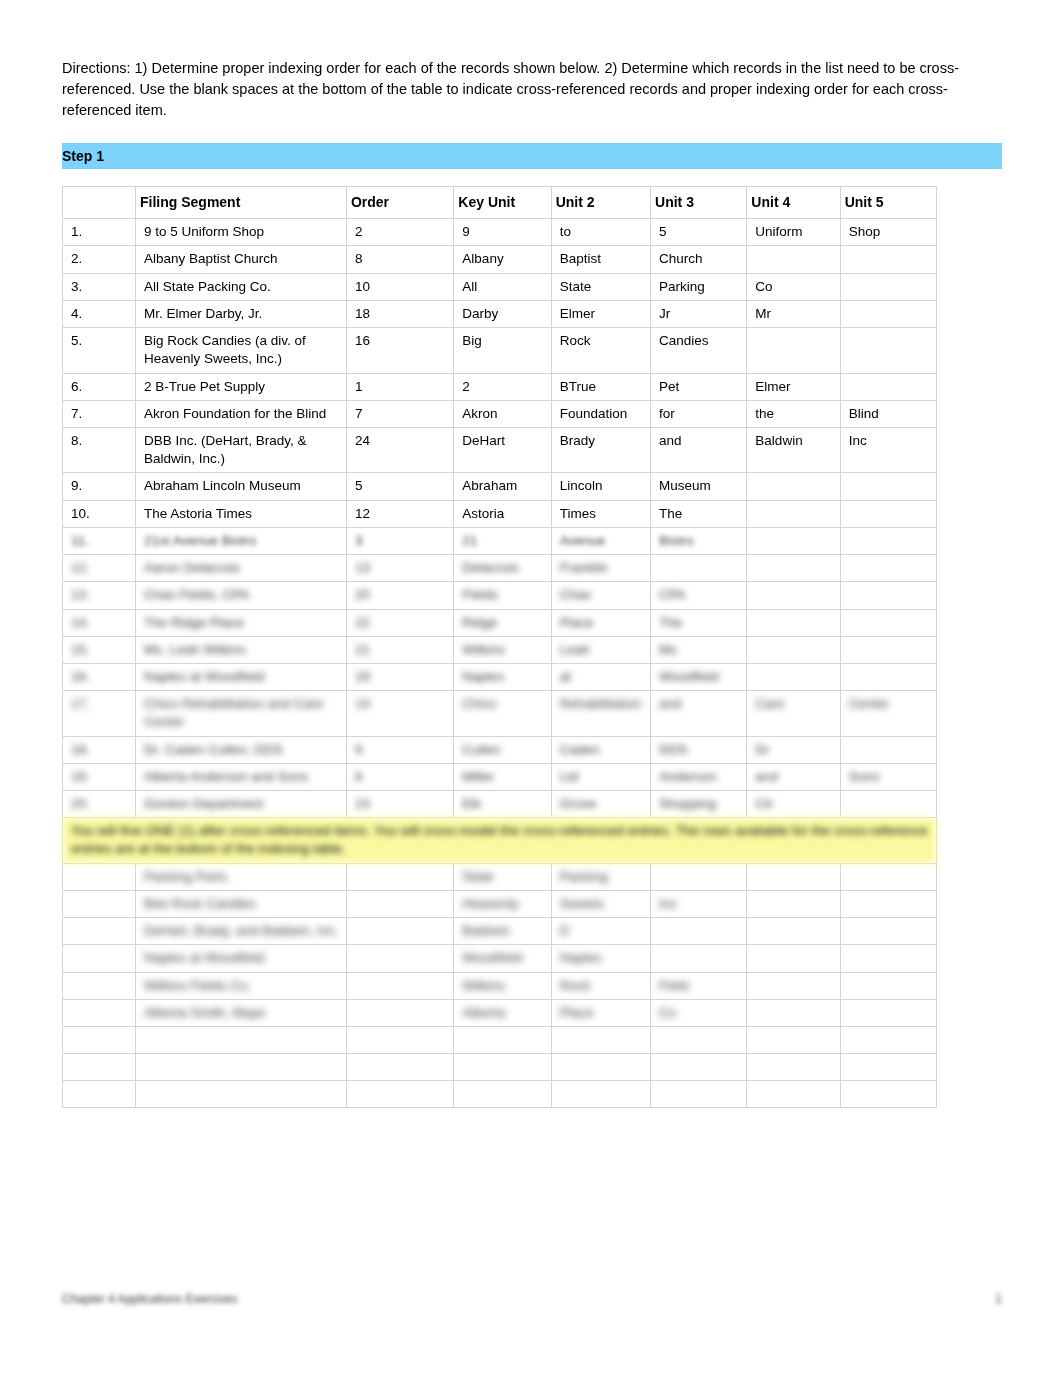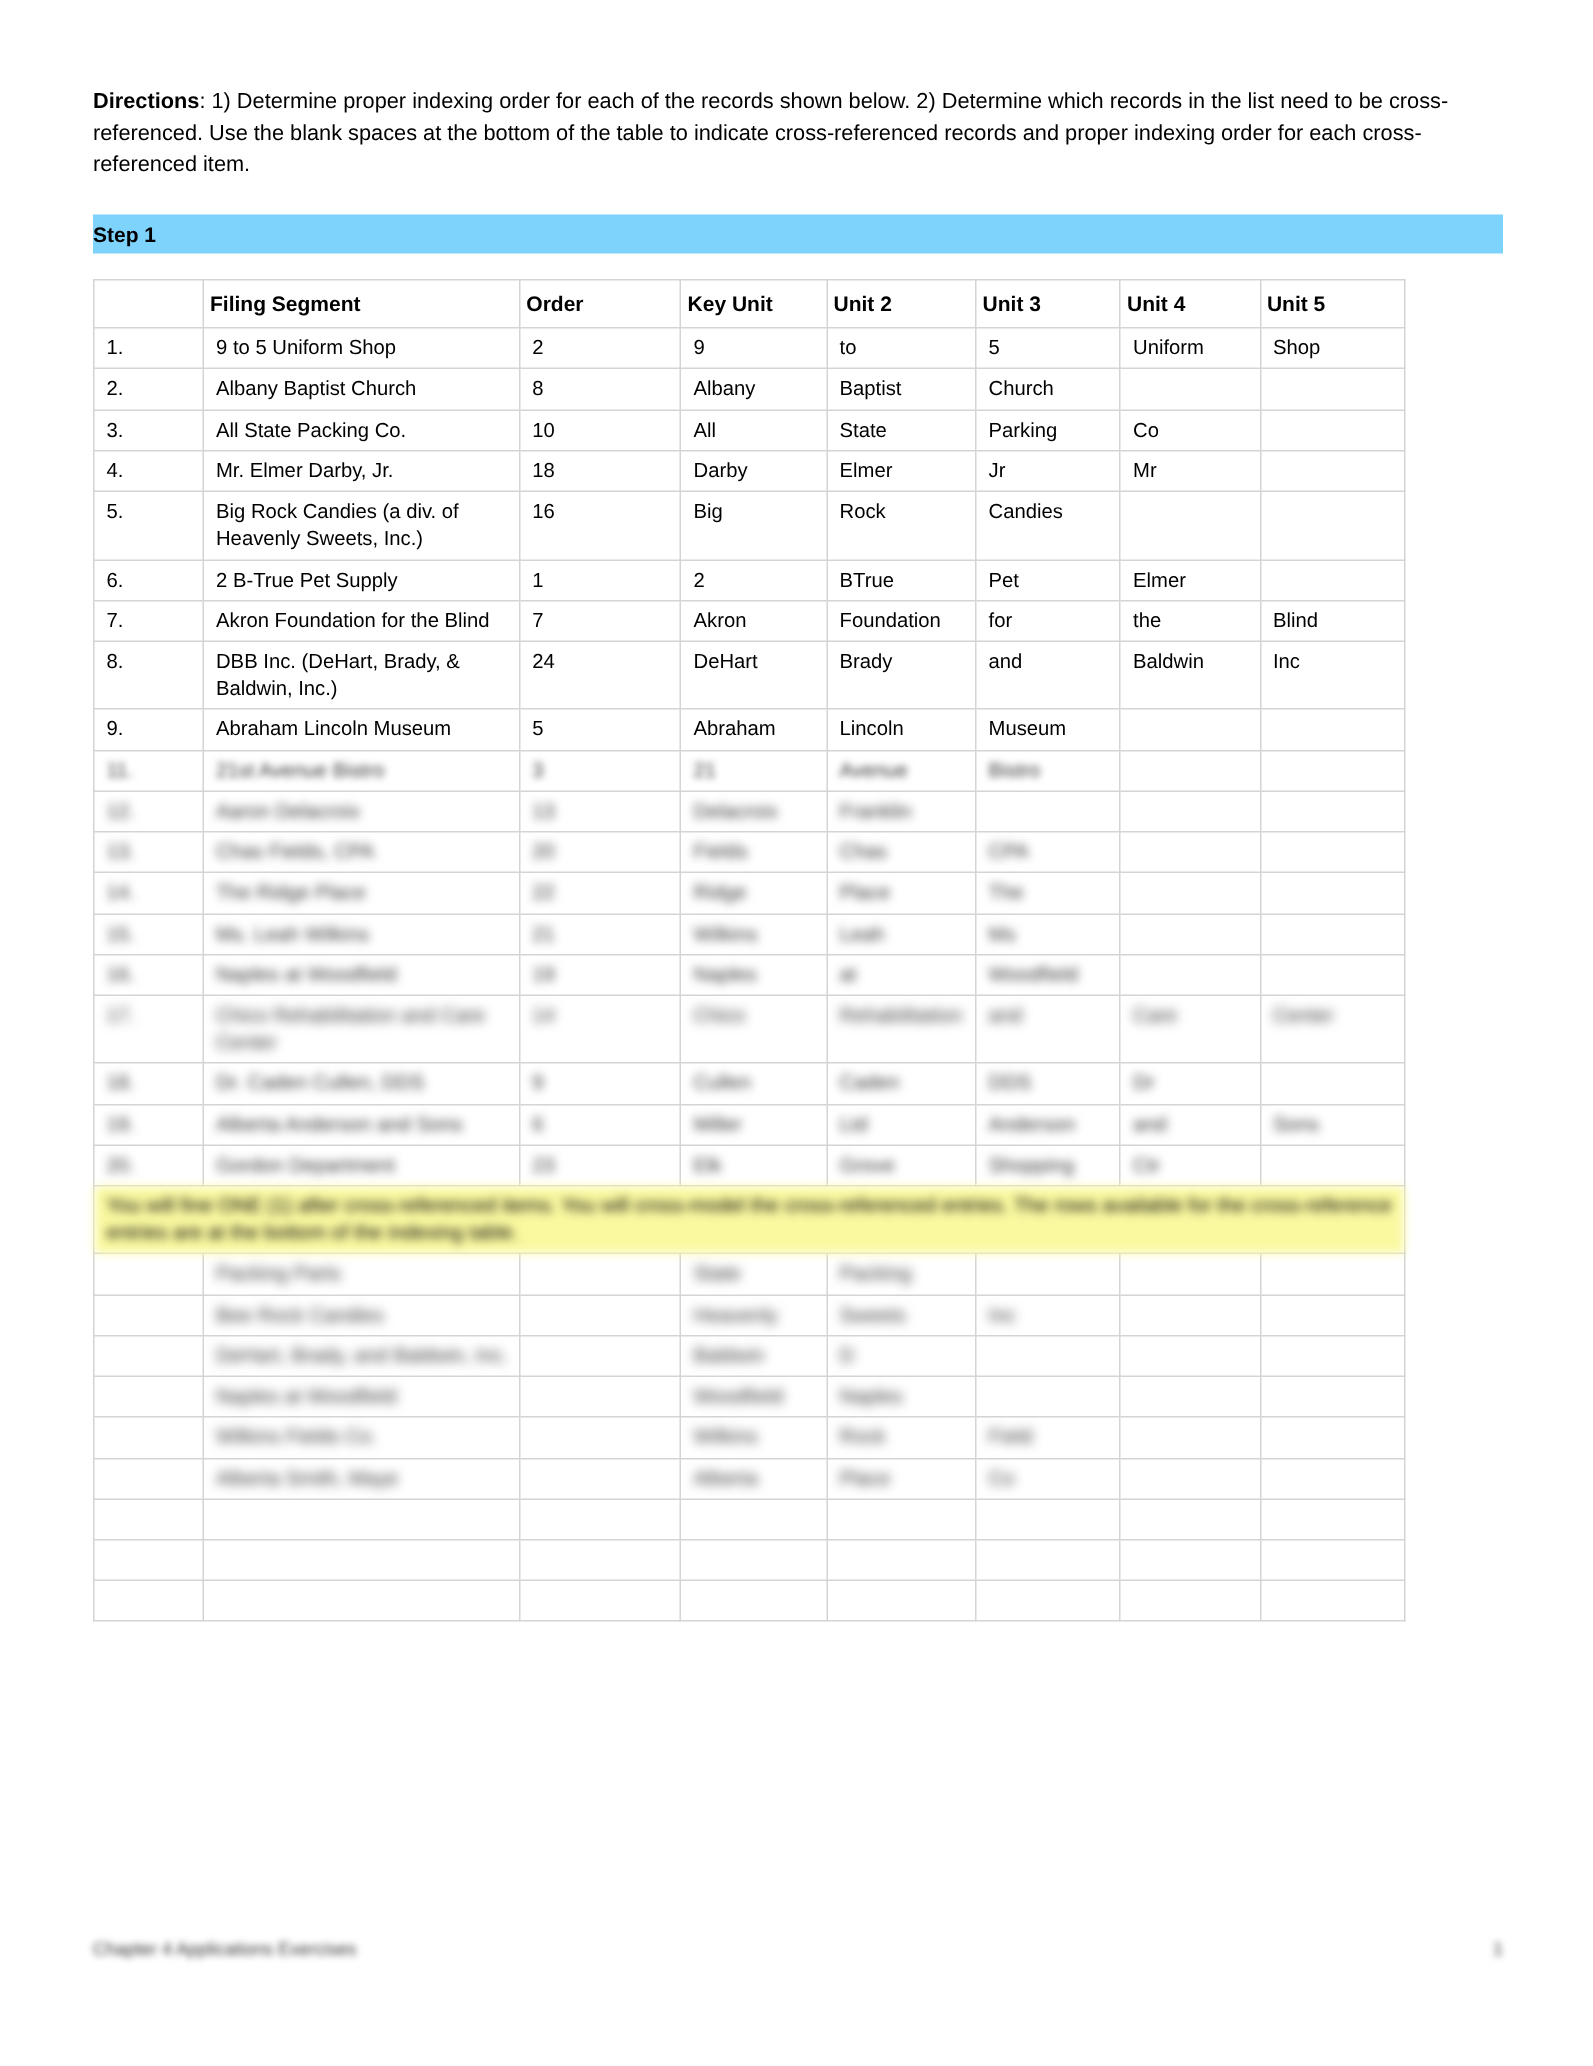--- a/index.html
+++ b/index.html
@@ -43,21 +43,21 @@
     margin: 34px 0 6px 0;
   }
   .directions {
     font-size: 14.5px;
     line-height: 1.45;
     color: #000;
     margin: 0;
     width: 935px;
   }
   .directions b {
-    font-weight: bold;
+    font-weight: normal;
   }
   .step {
     margin-top: 22px;
     font-size: 14px;
     font-weight: bold;
     background: #7dd3fc;
     display: block;
     width: 940px;
     padding: 3px 0 3px 0;
     line-height: 1.45;
@@ -239,20 +239,30 @@
             <td class="num">9.</td>
             <td class="">Abraham Lincoln Museum</td>
             <td class="order">5</td>
             <td class="">Abraham</td>
             <td class="">Lincoln</td>
             <td class="">Museum</td>
             <td class=""></td>
             <td class=""></td>
           </tr>
           <tr>
+            <td class="num">10.</td>
+            <td class="">The Astoria Times</td>
+            <td class="order">12</td>
+            <td class="">Astoria</td>
+            <td class="">Times</td>
+            <td class="">The</td>
+            <td class=""></td>
+            <td class=""></td>
+          </tr>
+          <tr>
             <td class="num blur1">11.</td>
             <td class="blur1">21st Avenue Bistro</td>
             <td class="order blur1">3</td>
             <td class="blur1">21</td>
             <td class="blur1">Avenue</td>
             <td class="blur1">Bistro</td>
             <td class="blur1"></td>
             <td class="blur1"></td>
           </tr>
           <tr>

